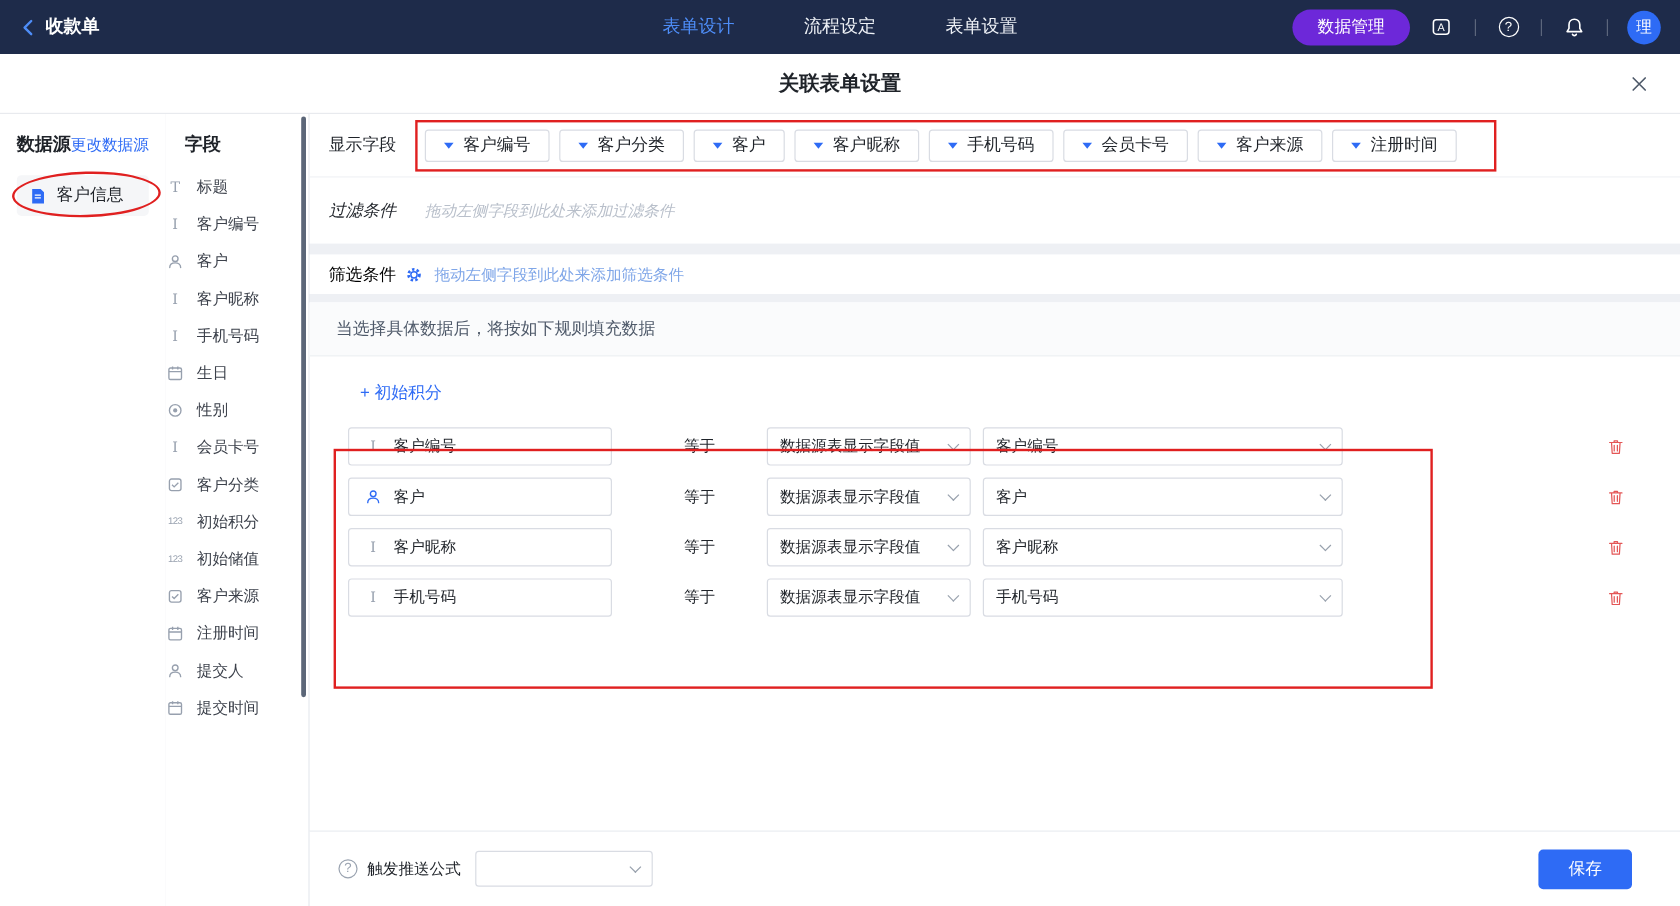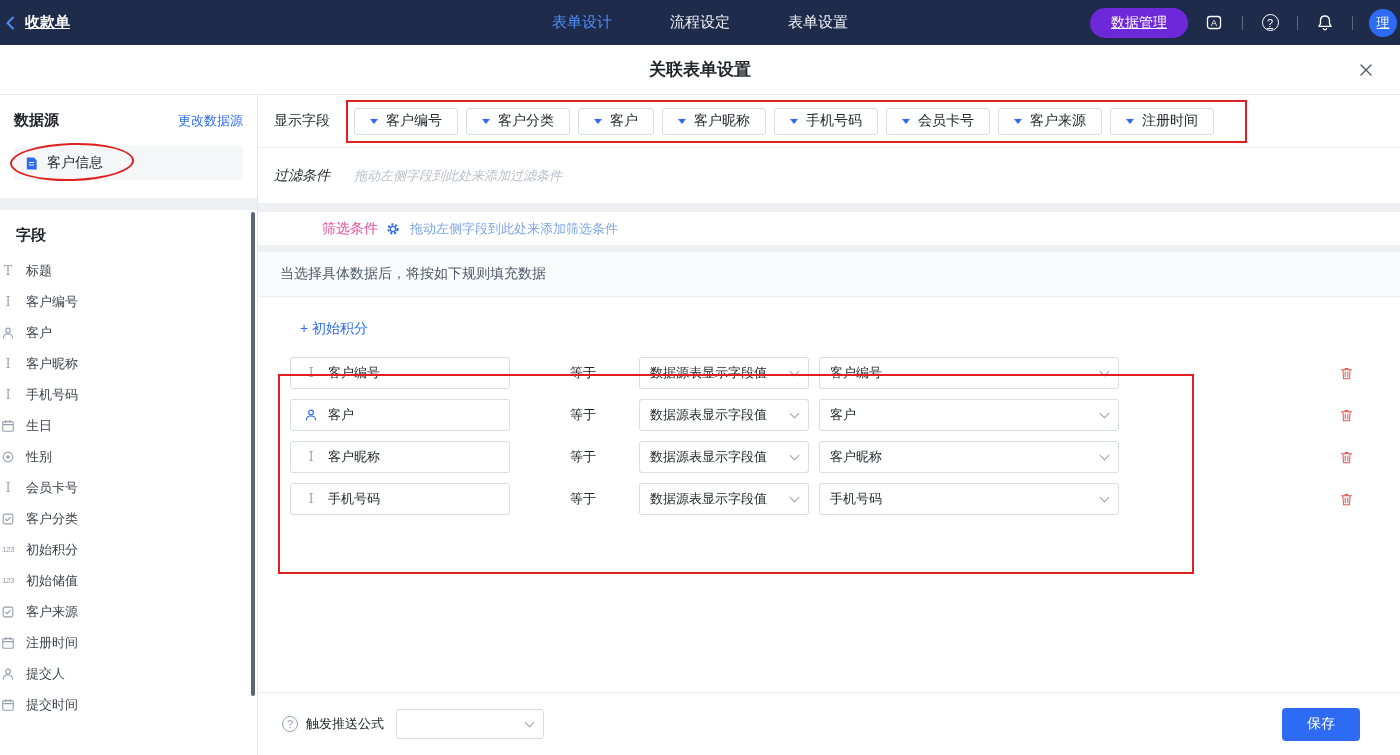--- a/index.html
+++ b/index.html
@@ -1,42 +1,42 @@
 <!DOCTYPE html>
 <html><head>
 <meta charset="utf-8">
 <style>
   * { margin:0; padding:0; box-sizing:border-box; }
   html,body { background:#eef0f4; }
   body { font-family:"Liberation Sans", sans-serif; }
   .app { width:1400px; height:755px; overflow:hidden; display:flex; flex-direction:column; background:#eef0f4; position:relative; }
 
   
-  .topbar { flex:0 0 45px; background:#1e2b4a; display:flex; align-items:center; padding:0 3px; position:relative; color:#fff;text-decoration:underline; }
+  .topbar { flex:0 0 45px; background:#1e2b4a; display:flex; align-items:center; padding:0 16px; position:relative; color:#fff; }
   .tb-back { display:flex; align-items:center; gap:6px; cursor:pointer; }
   .back-label { font-size:15px; font-weight:bold; color:#fff; }
   .tb-tabs { position:absolute; left:50%; transform:translateX(-50%); display:flex; gap:58px; }
   .tab { font-size:15px; color:#eef1f6; cursor:pointer; }
   .tab.active { color:#4e8df7; }
   .tb-right { margin-left:auto; display:flex; align-items:center; gap:16px; }
   .pill { border:none; background:#6d28d9; color:#fff; font-size:14px; padding:6px 21px; border-radius:15px; cursor:pointer; font-family:inherit; }
   .tb-ic { display:flex; align-items:center; justify-content:center; width:22px; height:22px; cursor:pointer; }
   .tb-sep { width:1px; height:14px; background:rgba(255,255,255,.28); }
   .help-circ { width:17px; height:17px; border:1.3px solid #fff; border-radius:50%; display:flex; align-items:center; justify-content:center; font-size:11px; color:#fff; }
   .help-circ::before { content:"?"; }
   .avatar { width:28px; height:28px; border-radius:50%; background:#2e6bf5; color:#fff; font-size:13px; display:flex; align-items:center; justify-content:center; cursor:pointer; }
 
   
   .modal-head { flex:0 0 50px; background:#fff; border-bottom:1px solid #e8eaee; display:flex; align-items:center; justify-content:center; position:relative; }
   .modal-title { font-size:17px; font-weight:600; color:#1f2329; }
   .close { position:absolute; right:26px; top:17px; cursor:pointer; display:flex; }
 
   
   .body { flex:1; display:flex; min-height:0; }
-  .sidebar { flex:0 0 258px; width:258px; display:flex; flex-direction:column; border-right:1px solid #e2e5ea; background:#eef0f4; }
+  .sidebar { flex:0 0 258px; width:258px; display:flex; flex-direction:row; border-right:1px solid #e2e5ea; background:#eef0f4; }
   .ds-panel { background:#fff; padding:16px 14px 18px; position:relative; }
   .ds-head { display:flex; align-items:center; justify-content:space-between; }
   .ds-title { font-size:15px; font-weight:bold; color:#1f2329; }
   .ds-change { font-size:13px; color:#2e6bf5; cursor:pointer; text-decoration:none; }
   .ds-item { margin-top:16px; height:34px; background:#f5f6f8; border-radius:4px; display:flex; align-items:center; gap:8px; padding:0 10px; font-size:14px; color:#1f2329; cursor:pointer; }
   .annot-ellipse { position:absolute; left:10px; top:48px; width:124px; height:38px; border:2.5px solid #e02020; border-radius:50%; transform:rotate(-1.5deg); pointer-events:none; z-index:6; }
   .side-gap { height:12px; }
   .fields-panel { background:#fff; flex:1; padding-top:16px; position:relative; overflow:hidden; }
   .f-title { padding:0 16px; font-size:15px; font-weight:bold; color:#1f2329; margin-bottom:10px; }
   .f-item { height:31px; display:flex; align-items:center; gap:10px; padding:0 0; font-size:13px; color:#3c414b; cursor:pointer; }
@@ -47,21 +47,21 @@
   .sb-thumb { position:absolute; right:2px; top:2px; width:4px; height:484px; background:#5b6678; border-radius:2px; cursor:pointer; }
 
   
   .main { flex:1; display:flex; flex-direction:column; min-width:0; }
   .row { background:#fff; display:flex; align-items:center; padding-left:16px; position:relative; }
   .row-display { height:53px; border-bottom:1px solid #eef0f3; }
   .row-filter { height:55px;font-style:italic; }
   .row-screen { height:33px; }
   .gap1 { height:9px; } .gap2 { height:7px; }
   .row-label { width:80px; flex:0 0 80px; font-size:14px; color:#1f2329; }
-  .row-label2 { font-size:14px; color:#ec4899; margin-right:8px;margin-left:48px; }
+  .row-label2 { font-size:14px; color:#000000; margin-right:8px; }
   .chips { display:flex; gap:8px; align-items:center; }
   .chip { height:27px; display:flex; align-items:center; gap:8px; padding:0 15px; border:1px solid #d9dce3; border-radius:3px; background:#fff; font-size:14px; color:#1f2329; cursor:pointer; white-space:nowrap; }
   .caret { width:0; height:0; border-left:4px solid transparent; border-right:4px solid transparent; border-top:5px solid #2e6bf5; }
   .ph { font-size:13px; }
   .ph-gray { color:#b8bfca; }
   .ph-blue { color:#7fa6e8; }
   .gear { display:flex; margin-right:10px; cursor:pointer; }
 
   .rules-panel { flex:1; background:#fff; display:flex; flex-direction:column; min-height:0; position:relative; }
   .rules-hint { flex:0 0 45px; display:flex; align-items:center; padding-left:22px; font-size:14px; color:#4e5969; background:#fafbfc; border-bottom:1px solid #eef0f3; }

